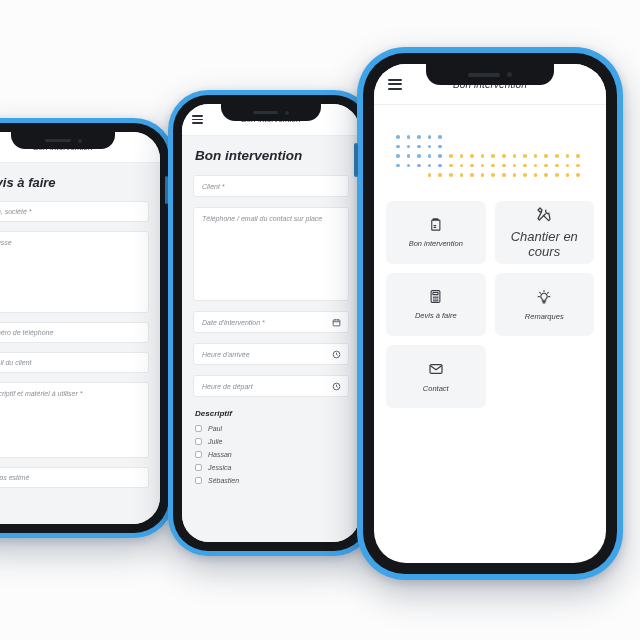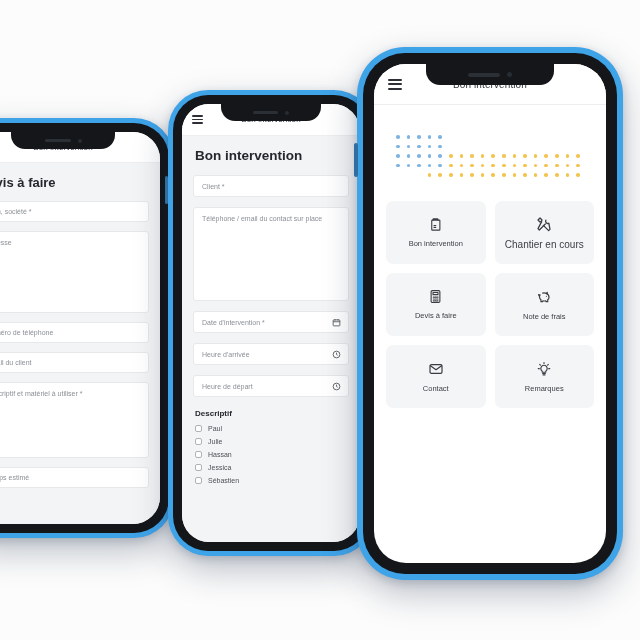--- a/index.html
+++ b/index.html
@@ -28,20 +28,21 @@
     padding:9px;
     position:relative;
   }
   .phone .screen{
     width:100%;height:100%;
     box-sizing:border-box;
     border-radius:27px;
     background:#ffffff;
     overflow:hidden;
     position:relative;
+    font-style:italic;
   }
   
   .notch{
     position:absolute;top:0;left:50%;transform:translateX(-50%);
     background:#141619;
     border-bottom-left-radius:14px;border-bottom-right-radius:14px;
     z-index:6;display:flex;align-items:center;justify-content:center;
     gap:7px;
   }
   .notch .spk{background:#2b3036;border-radius:3px;}
@@ -337,66 +338,55 @@
           </div>
 
           <div class="tile" style="height:63px;">
             <div class="ic" style="margin-bottom:7px;">
               <svg width="16" height="16" viewBox="0 0 24 24" fill="none" stroke="#3a3e44" stroke-width="1.9" stroke-linecap="round" stroke-linejoin="round">
                 <path d="M14.7 6.3a3.5 3.5 0 0 0 4.6 4.6L21 20l-2 2-8-8"></path>
                 <path d="M6 3l3 3-1 2-2 1-3-3z"></path>
                 <path d="M8.5 8.5L3 19l2 2 9-9"></path>
               </svg>
             </div>
-            <div class="lb" style="font-size:10px;">Chantier en cours</div>
+            <div class="lb" style="font-size:13px;">Chantier en cours</div>
           </div>
 
           <div class="tile" style="height:63px;">
             <div class="ic" style="margin-bottom:7px;">
               <svg width="15" height="15" viewBox="0 0 24 24" fill="none" stroke="#3a3e44" stroke-width="1.8" stroke-linecap="round" stroke-linejoin="round">
                 <rect x="5" y="2.5" width="14" height="19" rx="2"></rect>
                 <rect x="8" y="5.5" width="8" height="3.5"></rect>
                 <path d="M8.5 13h1.5M11.5 13H13M14.5 13H16M8.5 16h1.5M11.5 16H13M14.5 16H16M8.5 19h1.5M11.5 19H13M14.5 19H16"></path>
               </svg>
             </div>
             <div class="lb" style="font-size:7.5px;">Devis à faire</div>
           </div>
 
-          <div class="tile" style="height:63px;">
-            <div class="ic" style="margin-bottom:7px;">
-              <svg width="16" height="16" viewBox="0 0 24 24" fill="none" stroke="#3a3e44" stroke-width="1.8" stroke-linecap="round" stroke-linejoin="round">
-                <path d="M15.5 6.8c2.4.9 4 3 4 5.4 0 1.6-.7 3-1.9 4V19h-2.4l-.6-1.3a8 8 0 0 1-4.2 0L9.8 19H7.4v-2.8C6 15 5.2 13.4 5.2 11.6c0-1 .2-1.8.7-2.6"></path>
-                <path d="M5.9 9A2.6 2.6 0 0 1 4 8.3c0 1 .4 1.9 1.1 2.4"></path>
-                <path d="M10 6.2A6 6 0 0 1 15.5 6.8L16.8 5l.3 2.6"></path>
-                <circle cx="15.6" cy="11" r=".8" fill="#3a3e44" stroke="none"></circle>
-              </svg>
-            </div>
-            <div class="lb" style="font-size:7.5px;">Note de frais</div>
-          </div>
-
-          <div class="tile" style="height:63px;">
-            <div class="ic" style="margin-bottom:7px;">
-              <svg width="16" height="16" viewBox="0 0 24 24" fill="none" stroke="#3a3e44" stroke-width="1.8" stroke-linecap="round" stroke-linejoin="round">
-                <rect x="3" y="5.5" width="18" height="13" rx="2"></rect>
-                <path d="M3.6 7l8.4 6 8.4-6"></path>
-              </svg>
-            </div>
-            <div class="lb" style="font-size:7.5px;">Contact</div>
-          </div>
 
           <div class="tile" style="height:63px;">
             <div class="ic" style="margin-bottom:7px;">
               <svg width="16" height="16" viewBox="0 0 24 24" fill="none" stroke="#3a3e44" stroke-width="1.7" stroke-linecap="round" stroke-linejoin="round">
                 <path d="M9.3 15.2a4.8 4.8 0 1 1 5.4 0v1.6H9.3v-1.6z"></path>
                 <path d="M10 19h4M10.6 21h2.8"></path>
                 <path d="M12 2.2v1.6M5.5 5.2l1.1 1.1M18.5 5.2l-1.1 1.1M3.4 11.5H5M19 11.5h1.6"></path>
               </svg>
             </div>
             <div class="lb" style="font-size:7.5px;">Remarques</div>
           </div>
 
+          <div class="tile" style="height:63px;">
+            <div class="ic" style="margin-bottom:7px;">
+              <svg width="16" height="16" viewBox="0 0 24 24" fill="none" stroke="#3a3e44" stroke-width="1.8" stroke-linecap="round" stroke-linejoin="round">
+                <rect x="3" y="5.5" width="18" height="13" rx="2"></rect>
+                <path d="M3.6 7l8.4 6 8.4-6"></path>
+              </svg>
+            </div>
+            <div class="lb" style="font-size:7.5px;">Contact</div>
+          </div>
+
         </div>
 
       </div>
     </div>
   </div>
 
 </div>
 
 </body></html>

